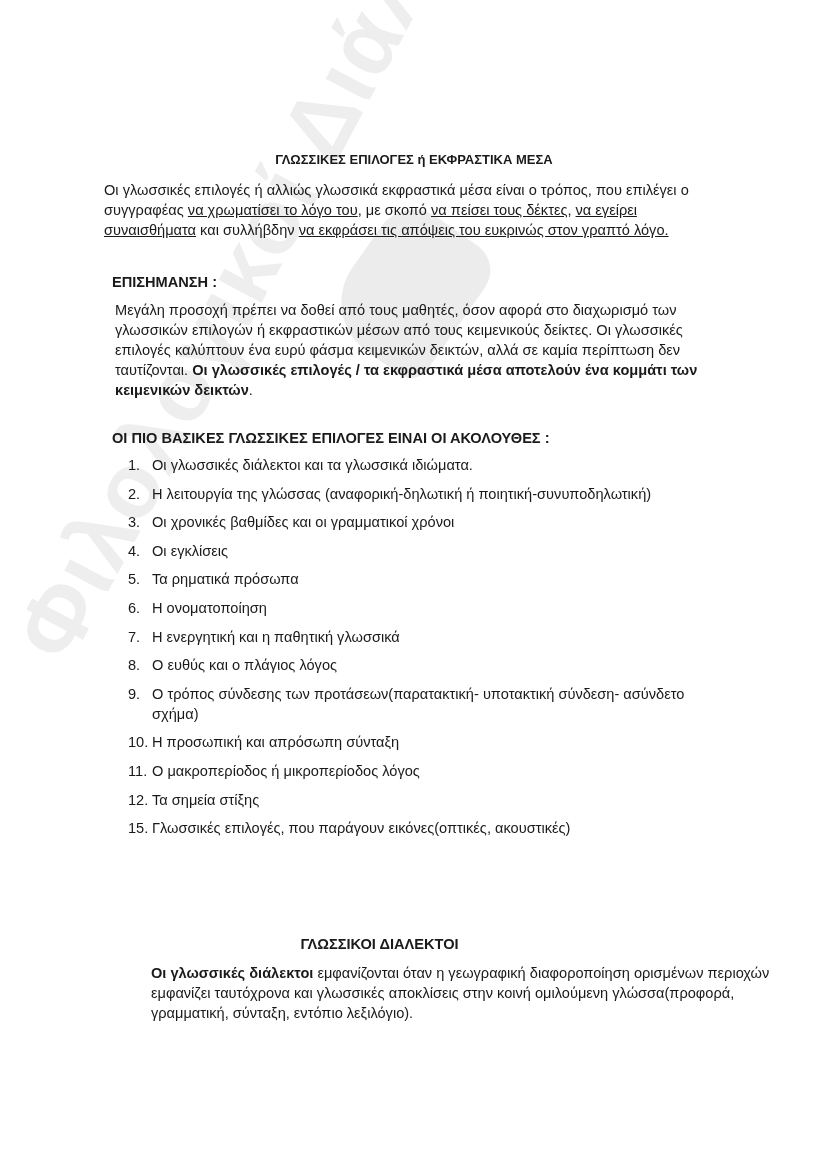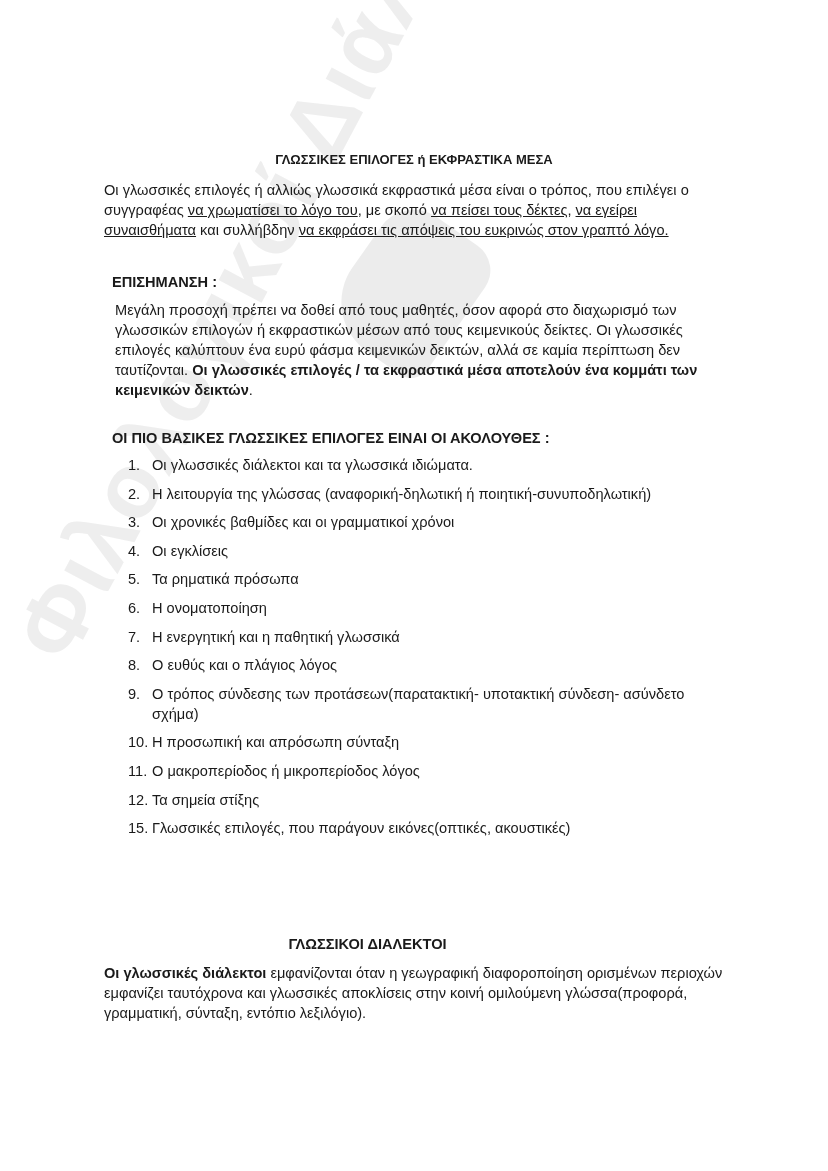--- a/index.html
+++ b/index.html
@@ -38,21 +38,21 @@
     }
     .para {
       position: absolute; left: 104px; width: 620px;
       line-height: 20px;
     }
     .para u { text-decoration: underline; }
     .heading { position: absolute; left: 104px; font-weight: bold; margin-left: 8px; }
     .list { position: absolute; left: 128px; top: 455px; width: 600px; margin: 0; padding: 0; list-style: none; }
     .list li { position: relative; padding-left: 24px; line-height: 20px; margin-bottom: 8.6px; }
     .list li .num { position: absolute; left: 0; top: 0; }
-    .sub-title { position: absolute; left: 8px; width: 719px; top: 936px; text-align: center; font-weight: bold; }
+    .sub-title { position: absolute; left: 0; width: 719px; top: 936px; text-align: center; font-weight: bold; padding-left: 20px; }
   </style>
 </head>
 <body>
 
 <div class="page">
 
   <div class="watermark">
     <div class="wm-cap"></div>
     <div class="wm-text">Φιλολογικοί Διάλογοι</div>
   </div>
@@ -83,17 +83,17 @@
       <li><span class="num">8.</span><span>Ο ευθύς και ο πλάγιος λόγος</span></li>
       <li><span class="num">9.</span><span>Ο τρόπος σύνδεσης των προτάσεων(παρατακτική- υποτακτική σύνδεση- ασύνδετο σχήμα)</span></li>
       <li><span class="num">10.</span><span>Η προσωπική και απρόσωπη σύνταξη</span></li>
       <li><span class="num">11.</span><span>Ο μακροπερίοδος ή μικροπερίοδος λόγος</span></li>
       <li><span class="num">12.</span><span>Τα σημεία στίξης</span></li>
       <li><span class="num">15.</span><span>Γλωσσικές επιλογές, που παράγουν εικόνες(οπτικές, ακουστικές)</span></li>
     </ol>
 
     <div class="sub-title">ΓΛΩΣΣΙΚΟΙ ΔΙΑΛΕΚΤΟΙ</div>
 
-    <div class="para" style="top:963px;">
+    <div class="para" style="top:963px;margin-left:47px;">
       <b>Οι γλωσσικές διάλεκτοι</b><span> εμφανίζονται όταν η γεωγραφική διαφοροποίηση ορισμένων περιοχών εμφανίζει ταυτόχρονα και γλωσσικές αποκλίσεις στην κοινή ομιλούμενη γλώσσα(προφορά, γραμματική, σύνταξη, εντόπιο λεξιλόγιο).</span>
     </div>
   </div>
 </div>
 
 </body></html>

